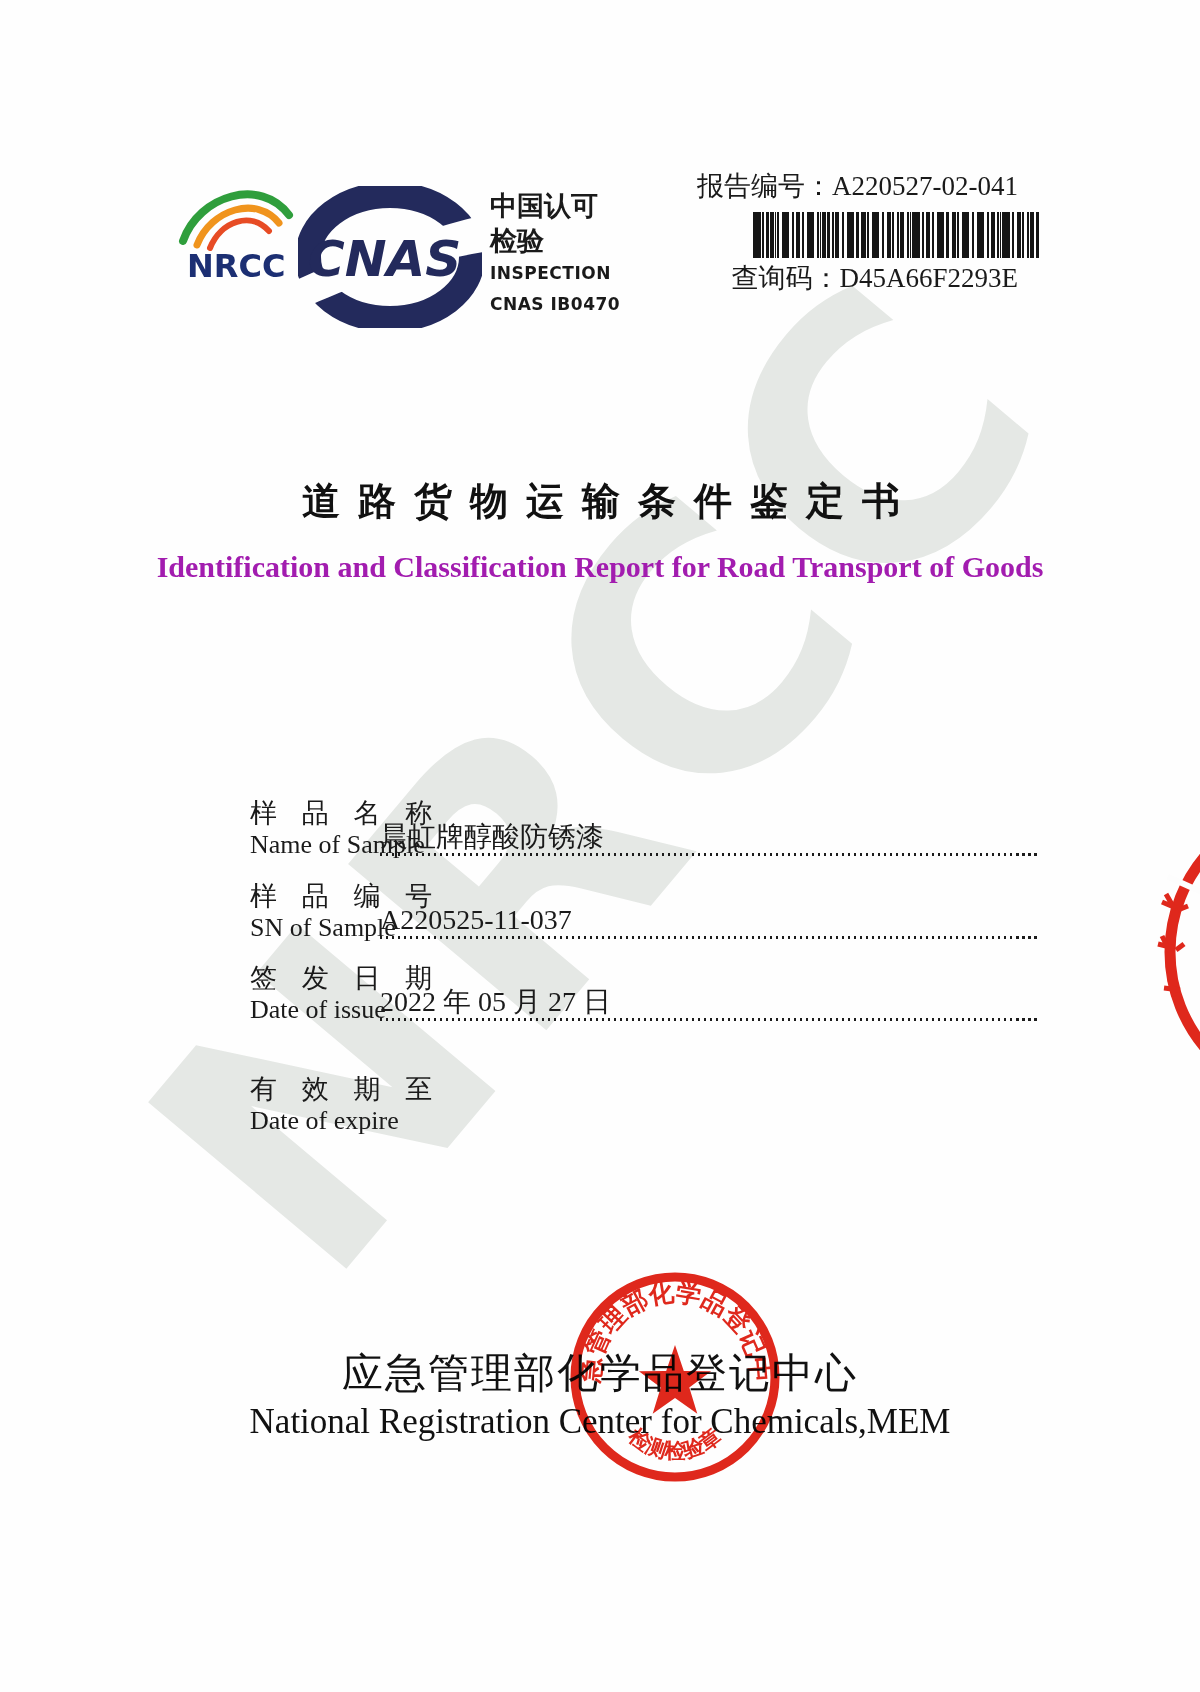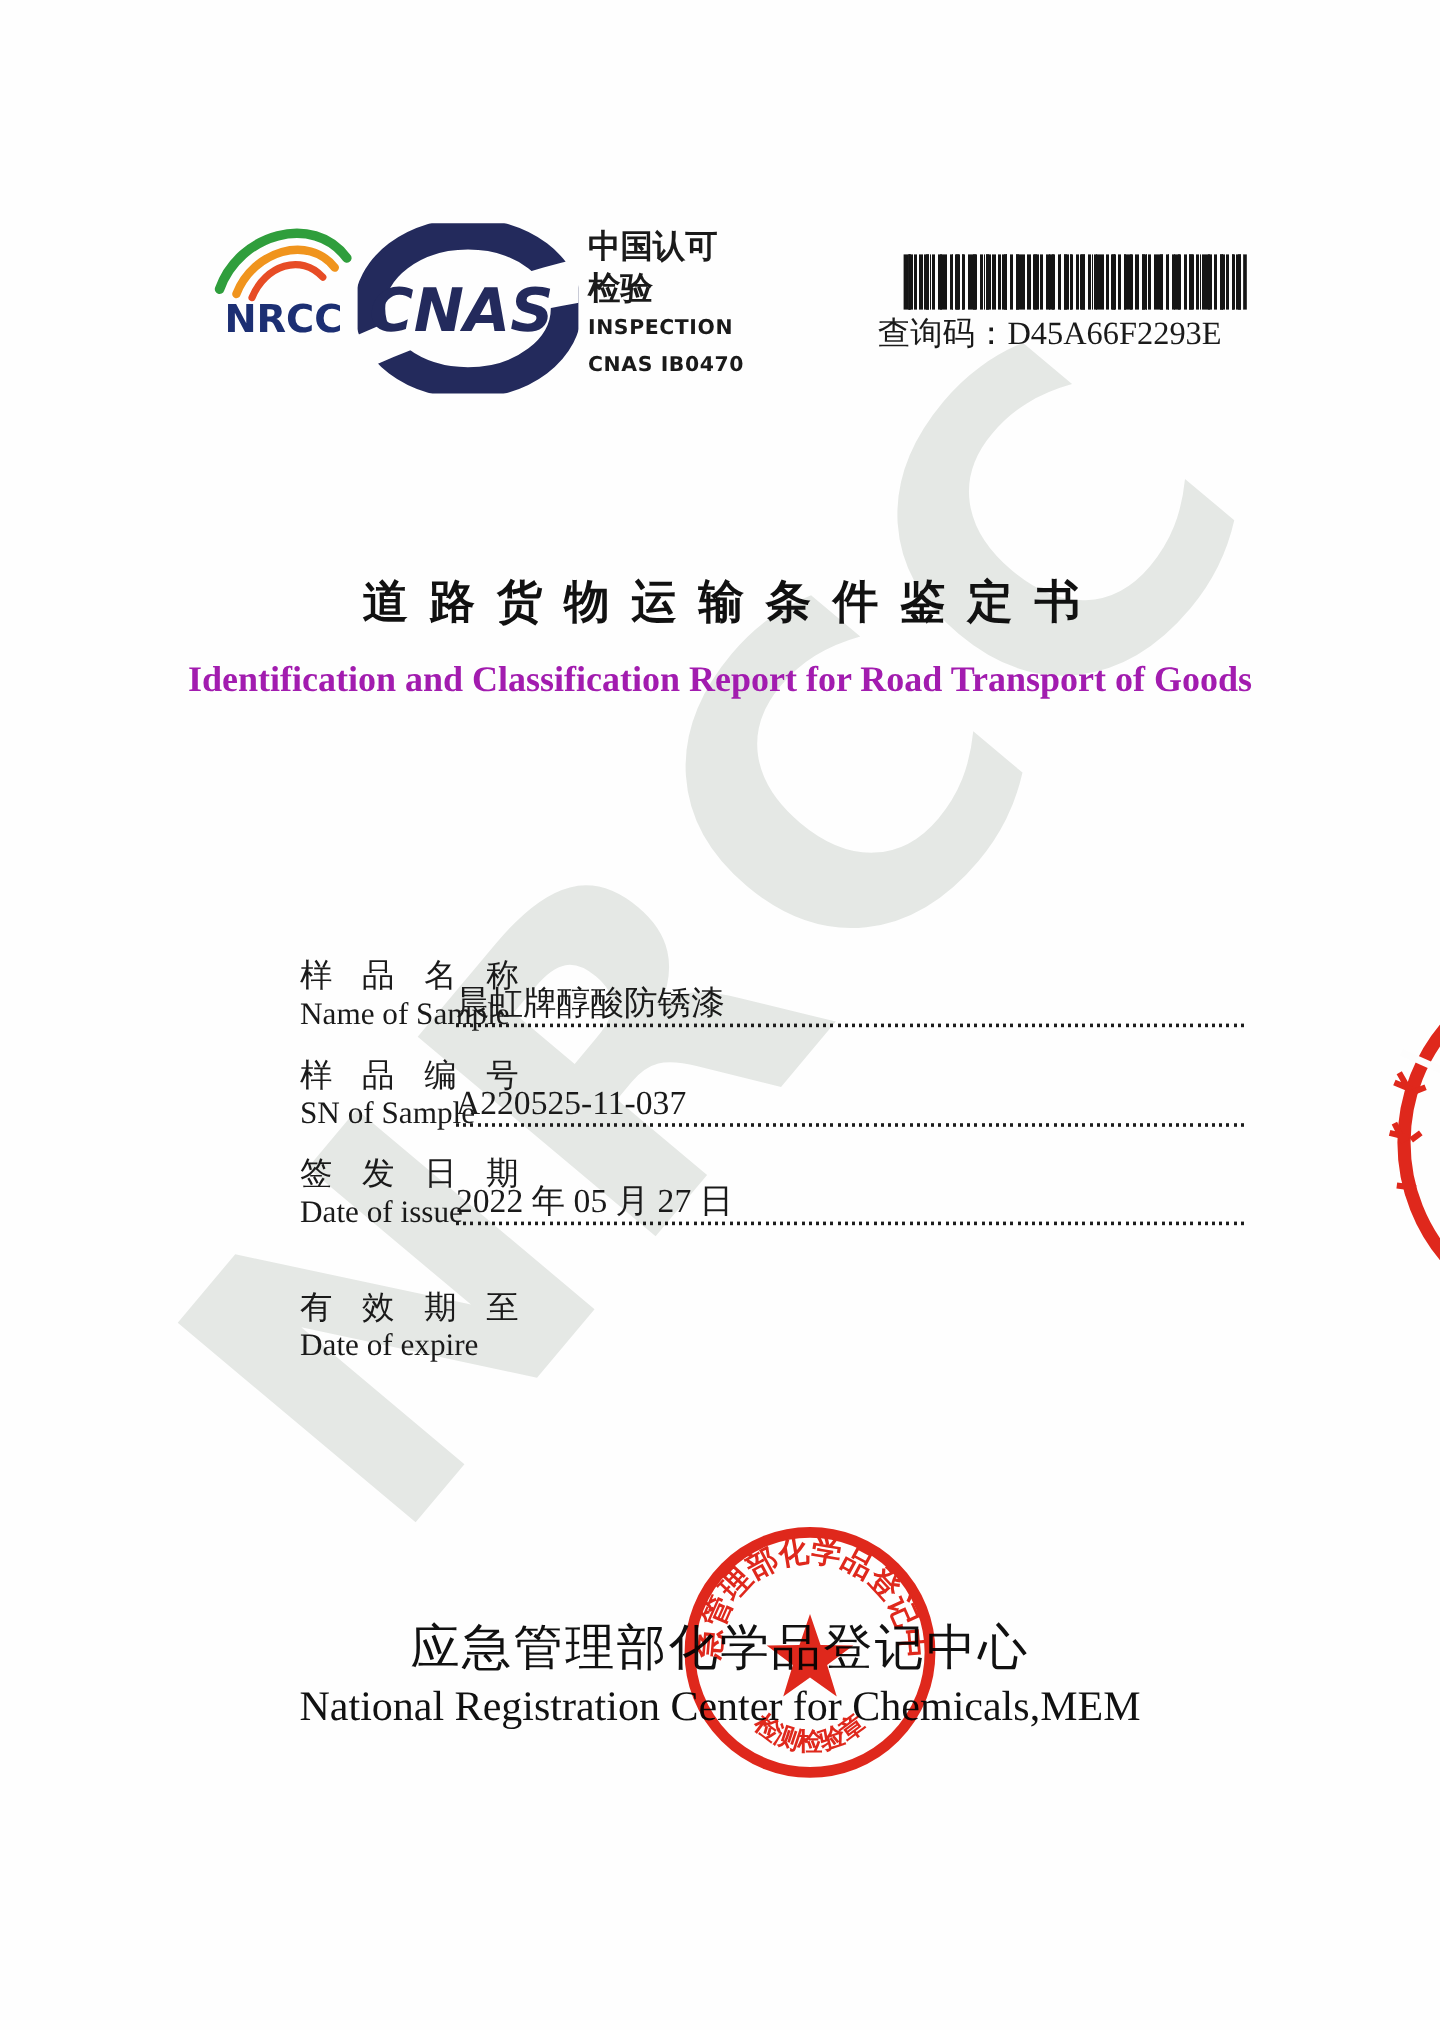--- a/index.html
+++ b/index.html
@@ -92,20 +92,23 @@
     <text x="10" y="90" font-family="DejaVu Sans, sans-serif" font-weight="bold" font-style="italic" font-size="50" fill="#232a5c">CNAS</text>
   </svg>
 
   <div class="layer accred">
     <div class="zh">中国认可</div>
     <div class="zh">检验</div>
     <div class="en">INSPECTION</div>
     <div class="en">CNAS IB0470</div>
   </div>
 
+  <div class="layer report-no">
+    <span>报告编号：</span><span>A220527-02-041</span>
+  </div>
 
   <div class="layer barcode"></div>
 
   <div class="layer query-code">
     <span>查询码：</span><span>D45A66F2293E</span>
   </div>
 
   <div class="layer title-zh">道路货物运输条件鉴定书</div>
   <div class="layer title-en">Identification and Classification Report for Road Transport of Goods</div>
 

